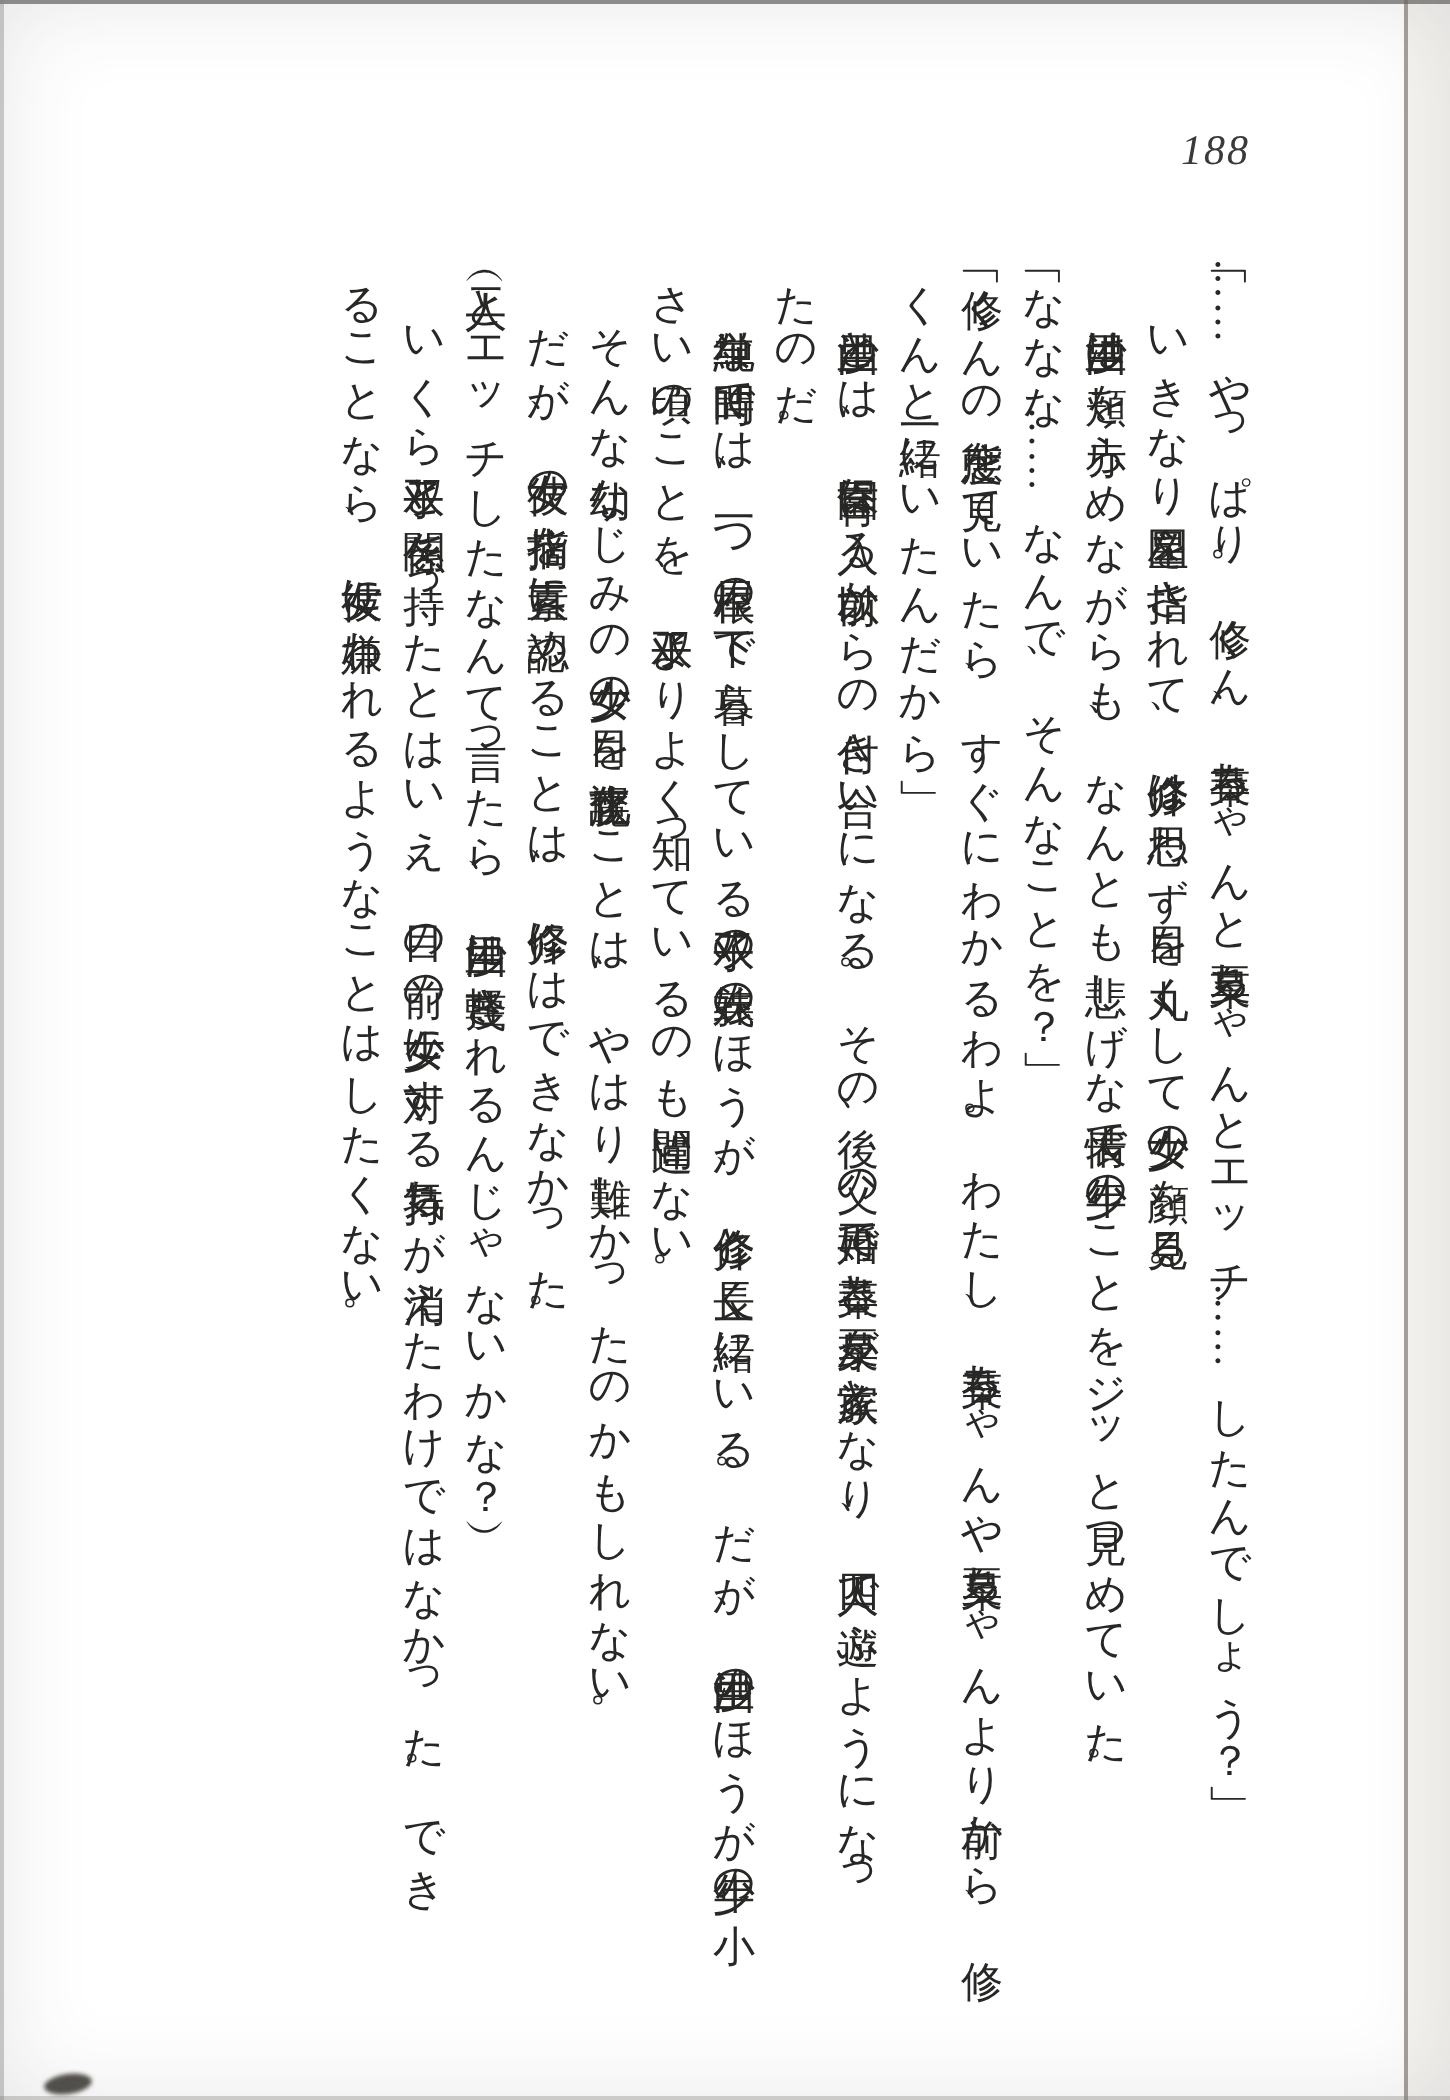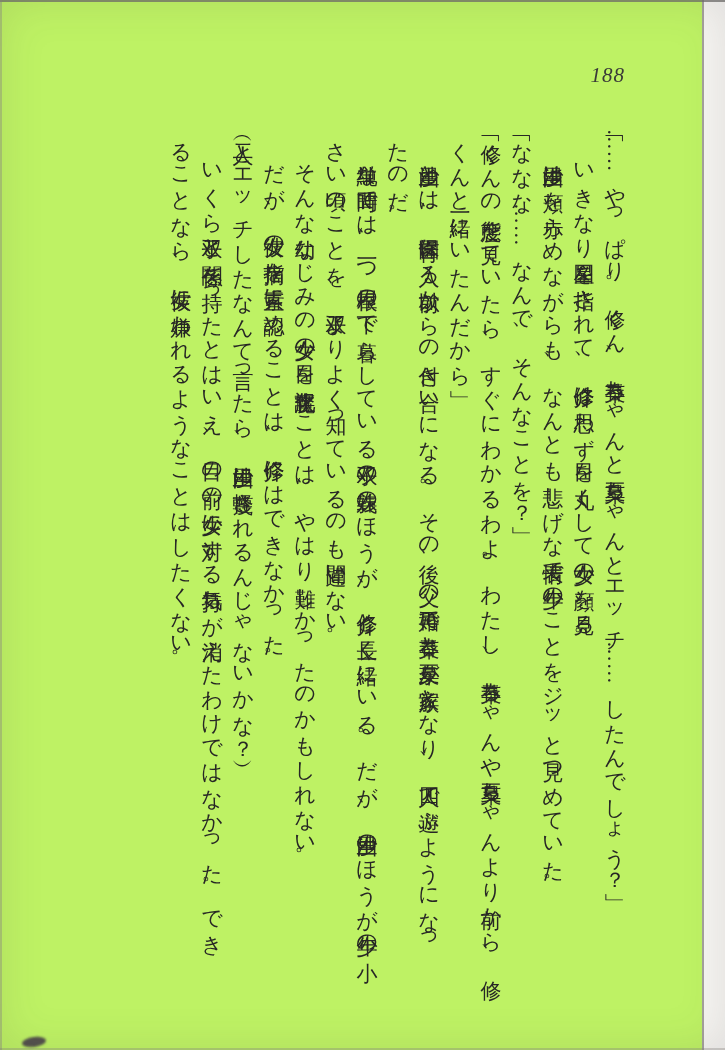--- a/index.html
+++ b/index.html
@@ -4,21 +4,21 @@
 <style>
   html, body {
     margin: 0;
     padding: 0;
     background: #e8e7e4;
   }
   .page {
     position: relative;
     width: 725px;
     height: 1050px;
-    background: #bef264;
+    background: #ffffff;
     overflow: hidden;
     font-family: "Liberation Serif", serif;
   }
   
   .page::after {
     content: "";
     position: absolute;
     inset: 0;
     box-shadow: inset 0 0 45px rgba(70, 64, 58, 0.13);
     pointer-events: none;

